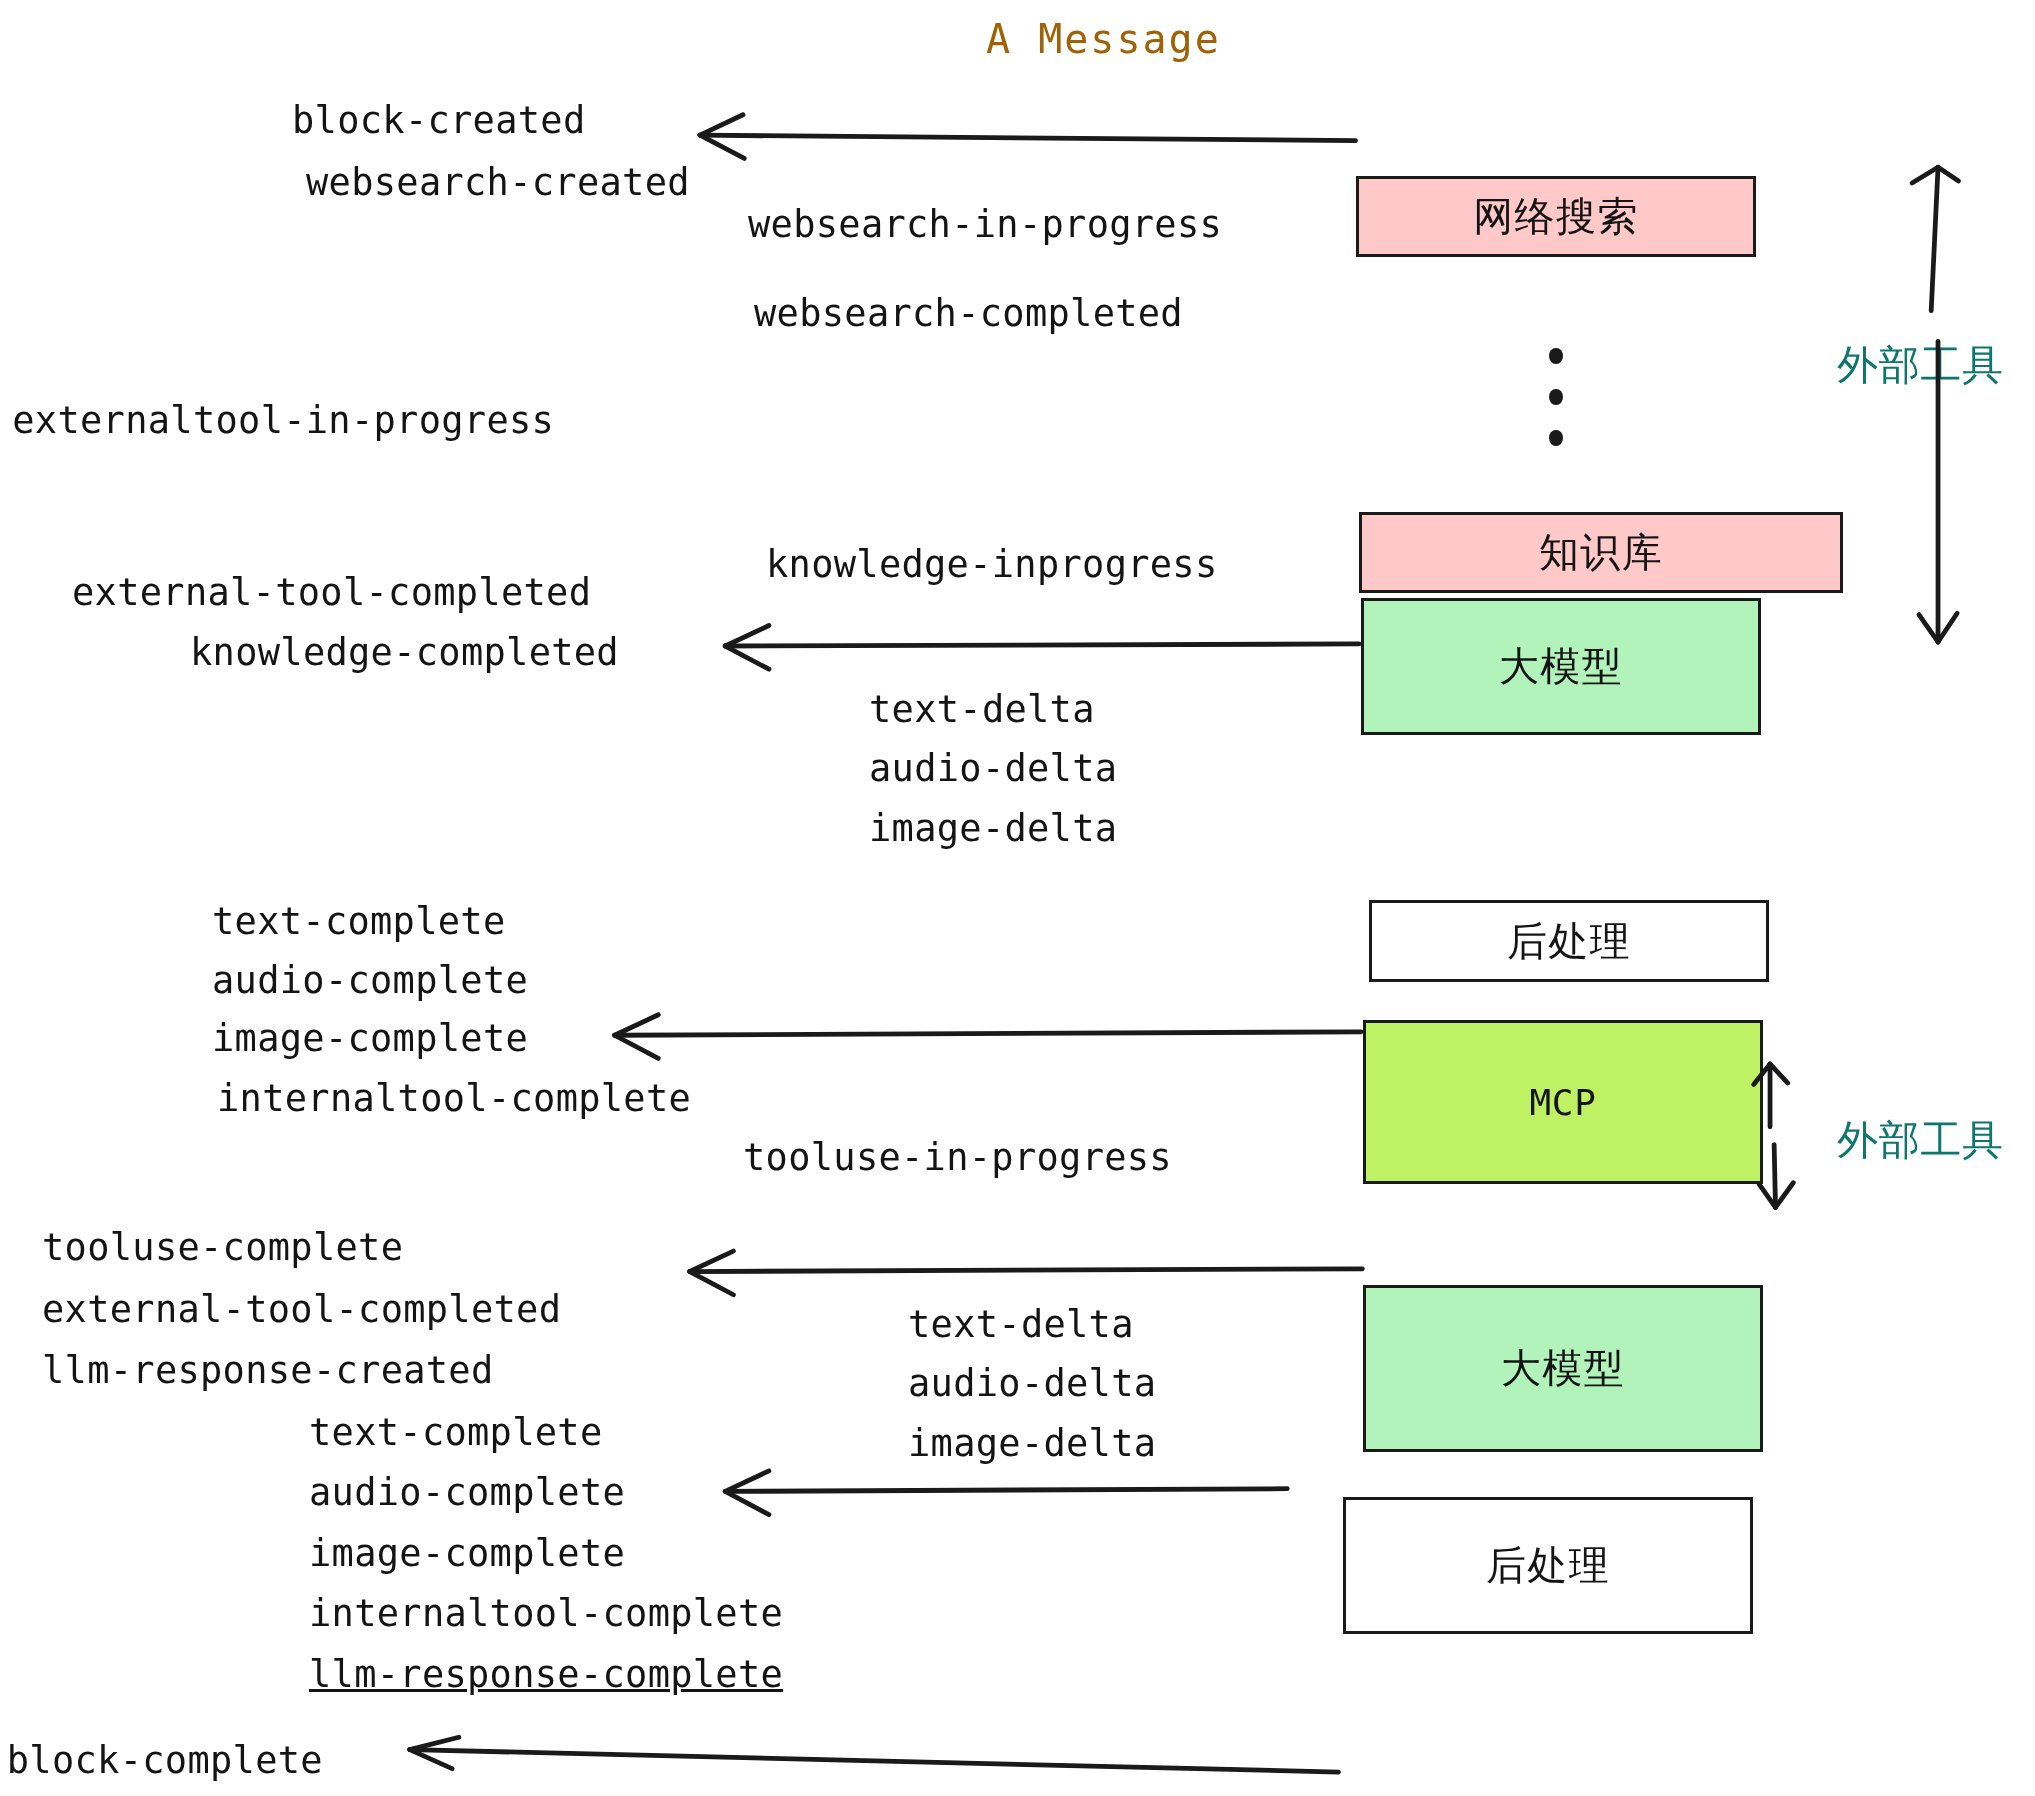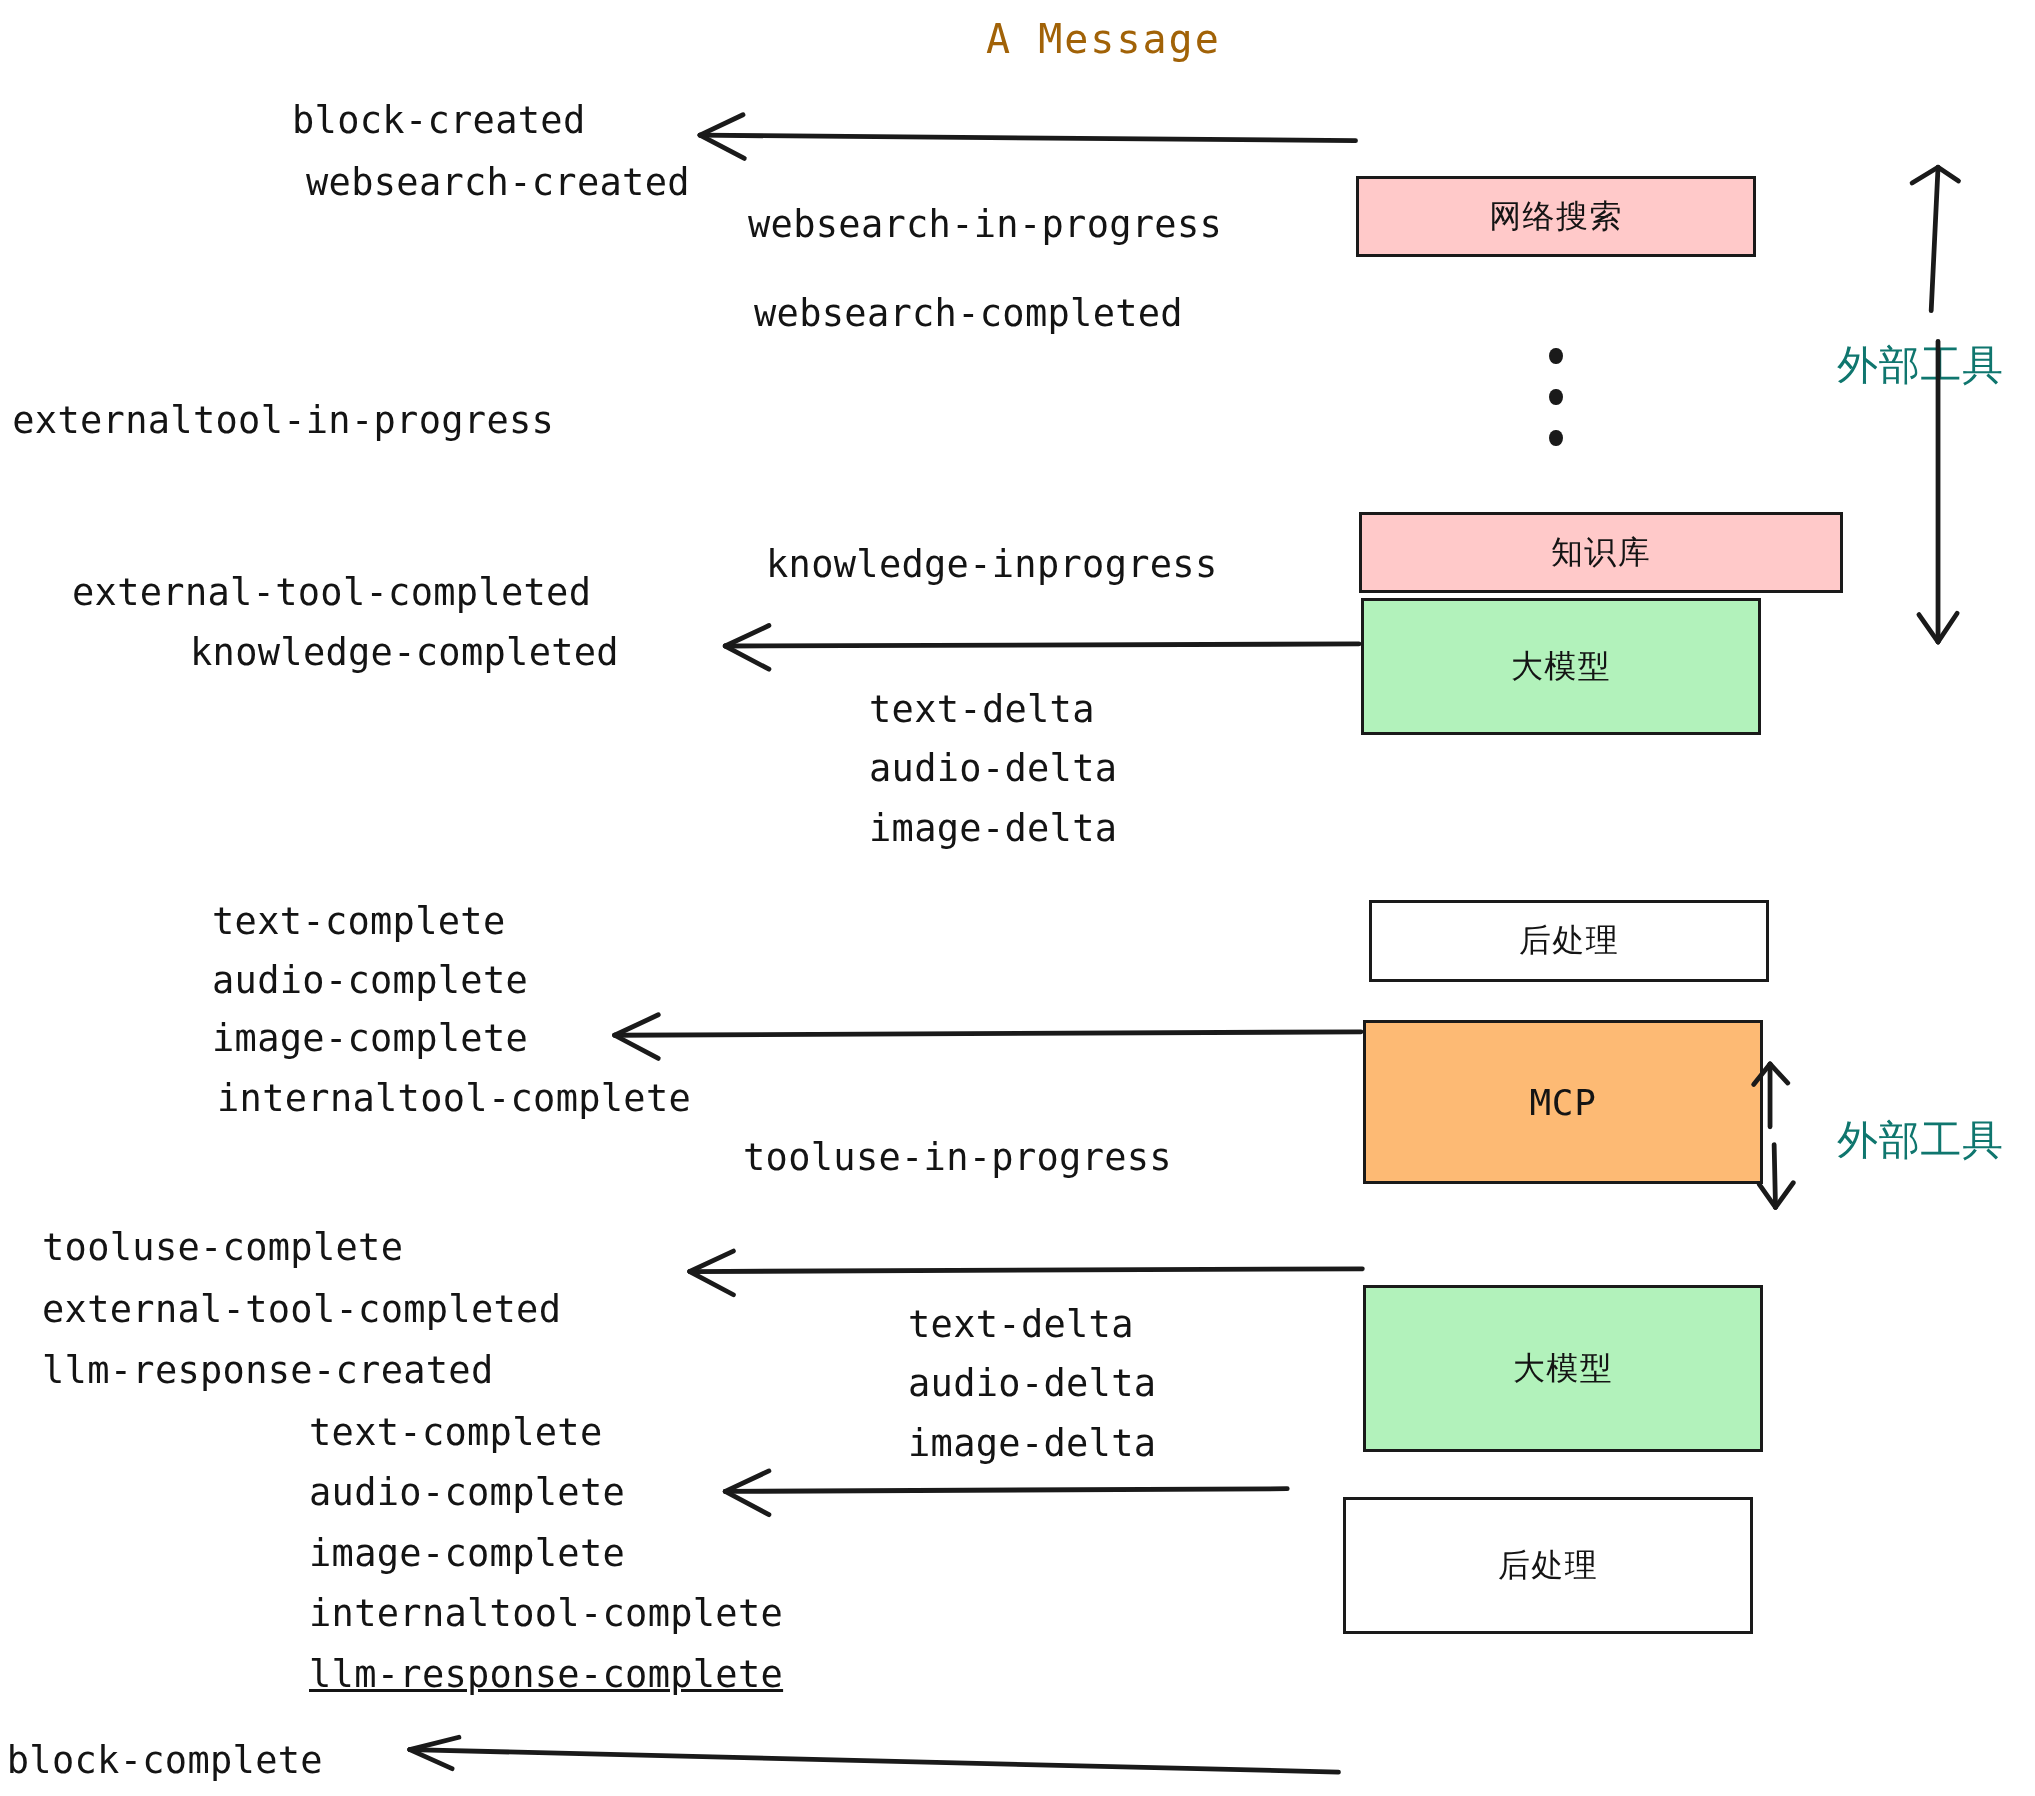--- a/index.html
+++ b/index.html
@@ -35,21 +35,21 @@
     line-height: 1;
   }
   .box {
     position: absolute;
     box-sizing: border-box;
     border: 3.4px solid #1a1a1a;
     display: flex;
     align-items: center;
     justify-content: center;
     font-family: "DejaVu Sans", sans-serif;
-    font-size: 32px;
+    font-size: 40px;
     color: #141414;
     letter-spacing: 1.4px;
   }
   .box.latin {
     font-family: "DejaVu Sans Mono", monospace;
     font-size: 36px;
     letter-spacing: 0.7px;
   }
   .dot {
     position: absolute;
@@ -91,21 +91,21 @@
   </div>
 
   <div class="box" style="left:1361px; top:598px; width:400px; height:137px; background:#B2F2BB;">
     <span>大模型</span>
   </div>
 
   <div class="box" style="left:1369px; top:900px; width:400px; height:82px; background:#FFFFFF;">
     <span>后处理</span>
   </div>
 
-  <div class="box latin" style="left:1363px; top:1020px; width:400px; height:164px; background:#fdba74;">
+  <div class="box latin" style="left:1363px; top:1020px; width:400px; height:164px; background:#bef264;">
     <span>MCP</span>
   </div>
 
   <div class="box" style="left:1363px; top:1285px; width:400px; height:167px; background:#B2F2BB;">
     <span>大模型</span>
   </div>
 
   <div class="box" style="left:1343px; top:1497px; width:410px; height:137px; background:#FFFFFF;">
     <span>后处理</span>
   </div>

